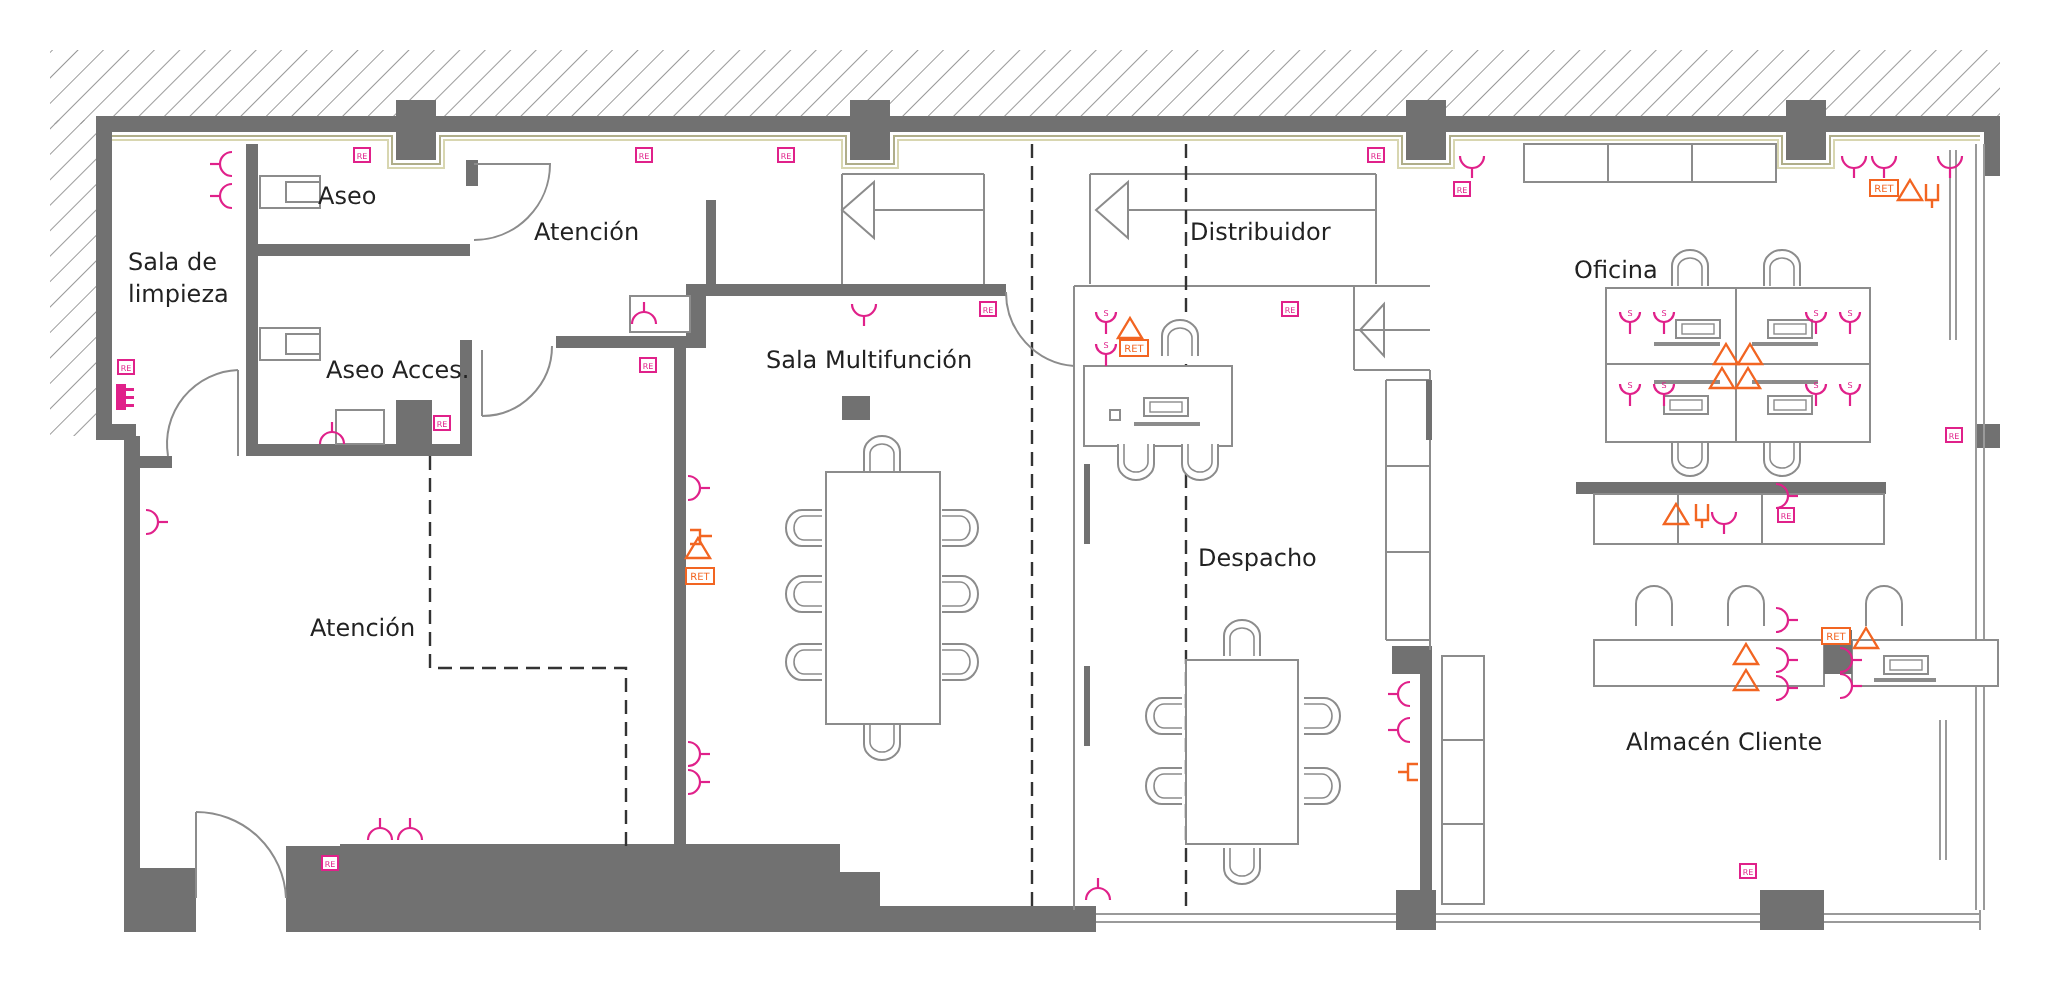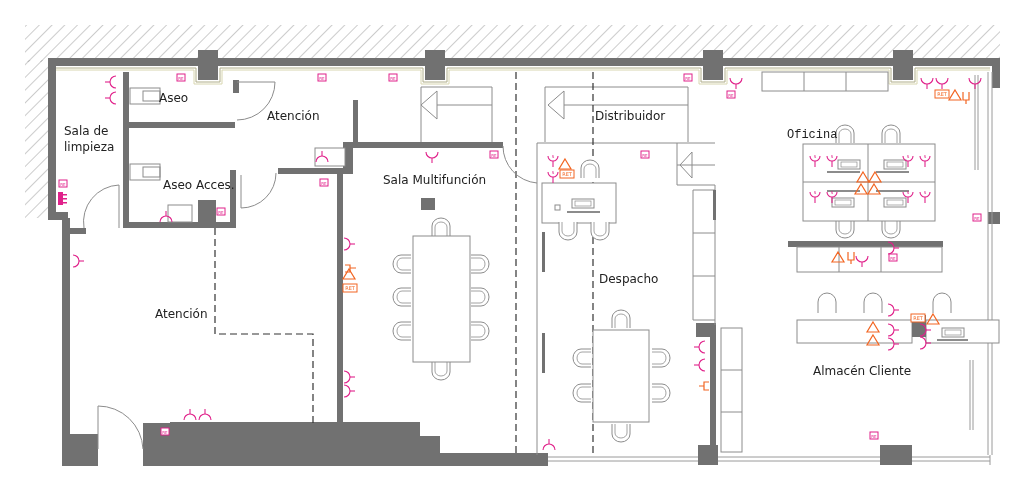--- a/index.html
+++ b/index.html
@@ -383,16 +383,16 @@
 
 <div class="room-label" style="left:64px;top:124px;">
   <div>Sala de</div>
   <div style="margin-top:2px;">limpieza</div>
 </div>
 <div class="room-label" style="left:159px;top:91px;">Aseo</div>
 <div class="room-label" style="left:267px;top:109px;">Atención</div>
 <div class="room-label" style="left:163px;top:168px;margin-top:10px;">Aseo Acces.</div>
 <div class="room-label" style="left:383px;top:173px;">Sala Multifunción</div>
 <div class="room-label" style="left:595px;top:109px;text-align:center;">Distribuidor</div>
-<div class="room-label" style="left:787px;top:128px;font-family:Liberation Mono, monospace;">Oficina</div>
+<div class="room-label" style="left:787px;top:128px;">Oficina</div>
 <div class="room-label" style="left:599px;top:272px;text-align:center;">Despacho</div>
 <div class="room-label" style="left:155px;top:307px;">Atención</div>
 <div class="room-label" style="left:813px;top:364px;">Almacén Cliente</div>
 
 </body></html>

